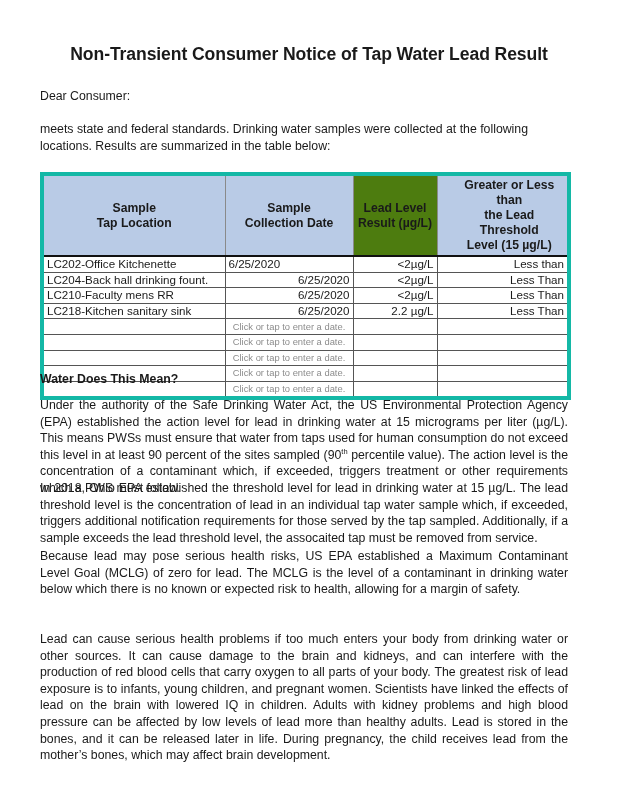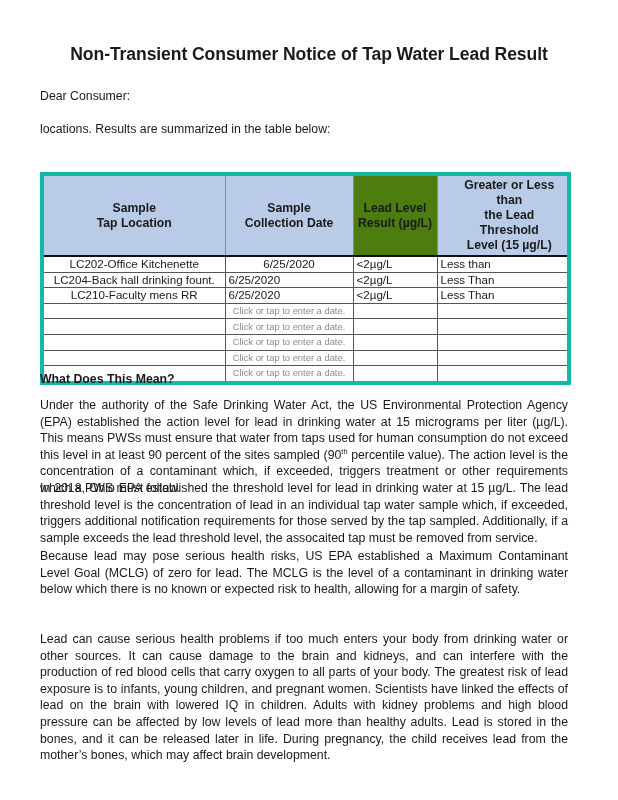--- a/index.html
+++ b/index.html
@@ -30,33 +30,34 @@
     border-left: 1px solid #8a8a8a; border-bottom: 2px solid #111;
     padding: 2px 2px; height: 38px; text-align: center; vertical-align: middle;
   }
   th:first-child { border-left: none; }
   td {
     border-left: 1px solid #555; border-top: 1px solid #555;
     height: 14.6px; padding: 0 3px; line-height: 14px; white-space: nowrap; overflow: hidden;
   }
   td:first-child { border-left: none; }
   tr.datarow:first-of-type td { border-top: none; }
-  .c { text-align: left; }
-  .l { text-align: center; }
+  .c { text-align: right; }
+  .l { text-align: left; }
   .ph { color: #8c8c8c; font-size: 9.4px; text-align: center; }
 </style>
 </head>
 <body>
 
 <div class="page">
   <h1>Non-Transient Consumer Notice of Tap Water Lead Result</h1>
 
   <p class="p" style="top:88px;">Dear Consumer:</p>
 
   <div class="p" style="top:121px;">
+    <div>meets state and federal standards.  Drinking water samples were collected at the following</div>
     <div>locations. Results are summarized in the table below:</div>
   </div>
 
   <table>
     <colgroup>
       <col style="width:183px">
       <col style="width:128px">
       <col style="width:84px">
       <col style="width:132px">
     </colgroup>
@@ -94,20 +95,26 @@
           <td class="c">&lt;2µg/L</td>
           <td class="c">Less Than</td>
         </tr>
         <tr class="datarow">
           <td class="l">LC210-Faculty mens RR</td>
           <td class="c">6/25/2020</td>
           <td class="c">&lt;2µg/L</td>
           <td class="c">Less Than</td>
         </tr>
         <tr class="datarow">
+          <td class="l">LC218-Kitchen sanitary sink</td>
+          <td class="c">6/25/2020</td>
+          <td class="c">2.2 µg/L</td>
+          <td class="c">Less Than</td>
+        </tr>
+        <tr class="datarow">
           <td class="l"></td>
           <td class="ph">Click or tap to enter a date.</td>
           <td class="c"></td>
           <td class="c"></td>
         </tr>
         <tr class="datarow">
           <td class="l"></td>
           <td class="ph">Click or tap to enter a date.</td>
           <td class="c"></td>
           <td class="c"></td>
@@ -126,21 +133,21 @@
         </tr>
         <tr class="datarow">
           <td class="l"></td>
           <td class="ph">Click or tap to enter a date.</td>
           <td class="c"></td>
           <td class="c"></td>
         </tr>
       </tbody>
   </table>
 
-  <p class="p head" style="top:371px;">What Does This Mean?</p>
+  <p class="p head" style="top:371px;">Water Does This Mean?</p>
 
   <p class="p just" style="top:397px;"><span>Under the authority of the Safe Drinking Water Act, the US Environmental Protection Agency (EPA) established the action level for lead in drinking water at 15 micrograms per liter (µg/L).  This means PWSs must ensure that water from taps used for human consumption do not exceed this level in at least 90 percent of the sites sampled (90</span><sup>th</sup><span> percentile value).  The action level is the concentration of a contaminant which, if exceeded, triggers treatment or other requirements which a PWS must follow.</span></p>
 
   <p class="p just" style="top:480px;">In 2018, Ohio EPA established the threshold level for lead in drinking water at 15 µg/L. The lead threshold level is the concentration of lead in an individual tap water sample which, if exceeded, triggers additional notification requirements for those served by the tap sampled. Additionally, if a sample exceeds the lead threshold level, the assocaited tap must be removed from service.</p>
 
   <p class="p just" style="top:548px;">Because lead may pose serious health risks, US EPA established a Maximum Contaminant Level Goal (MCLG) of zero for lead.  The MCLG is the level of a contaminant in drinking water below which there is no known or expected risk to health, allowing for a margin of safety.</p>
 
 
   <p class="p just" style="top:631px;">Lead can cause serious health problems if too much enters your body from drinking water or other sources.  It can cause damage to the brain and kidneys, and can interfere with the production of red blood cells that carry oxygen to all parts of your body.  The greatest risk of lead exposure is to infants, young children, and pregnant women.  Scientists have linked the effects of lead on the brain with lowered IQ in children.  Adults with kidney problems and high blood pressure can be affected by low levels of lead more than healthy adults.  Lead is stored in the bones, and it can be released later in life.  During pregnancy, the child receives lead from the mother’s bones, which may affect brain development.</p>
 </div>

